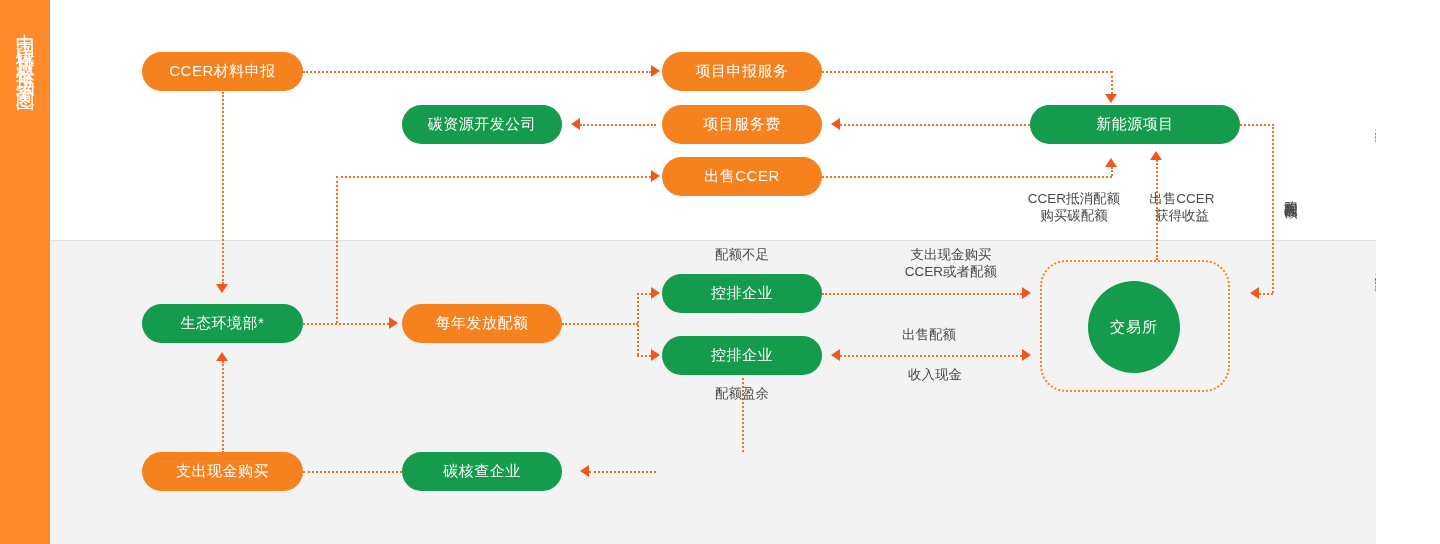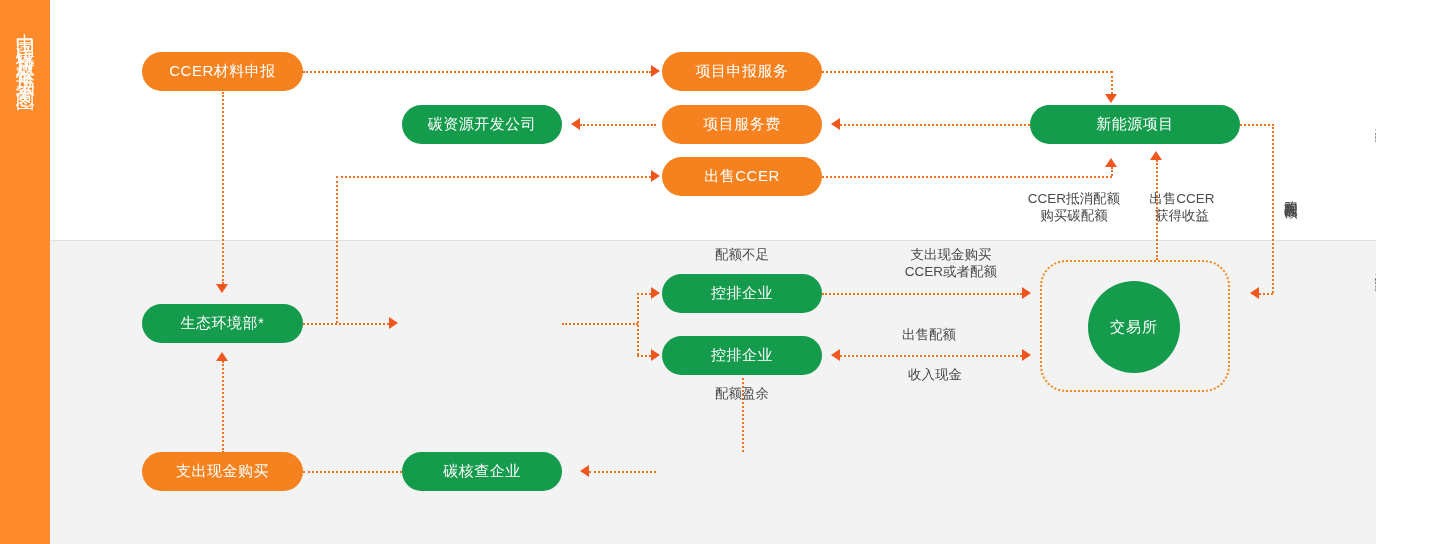--- a/index.html
+++ b/index.html
@@ -195,20 +195,23 @@
   </div>
 
   <div class="node green" style="left:1030px;top:105px;width:210px;height:39px;">
     <span>新能源项目</span>
   </div>
 
   <div class="node green" style="left:142px;top:304px;width:161px;height:39px;">
     <span>生态环境部*</span>
   </div>
 
+  <div class="node orange" style="left:402px;top:304px;width:160px;height:39px;">
+    <span>每年发放配额</span>
+  </div>
 
   <div class="node green" style="left:662px;top:274px;width:160px;height:39px;">
     <span>控排企业</span>
   </div>
 
   <div class="node green" style="left:662px;top:336px;width:160px;height:39px;">
     <span>控排企业</span>
   </div>
 
   <div class="exchange-frame" style="left:1040px;top:260px;width:190px;height:132px;"></div>

